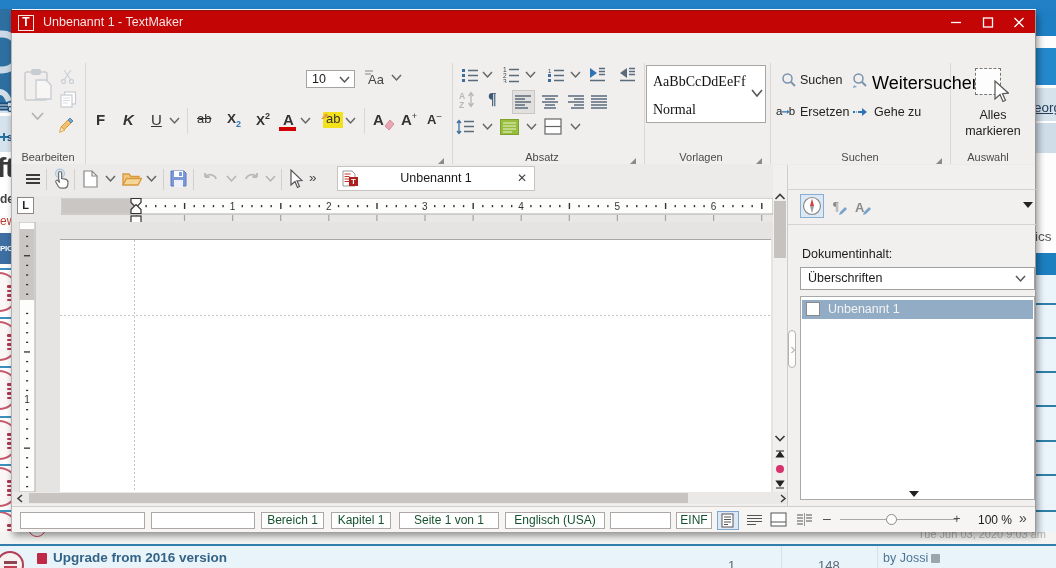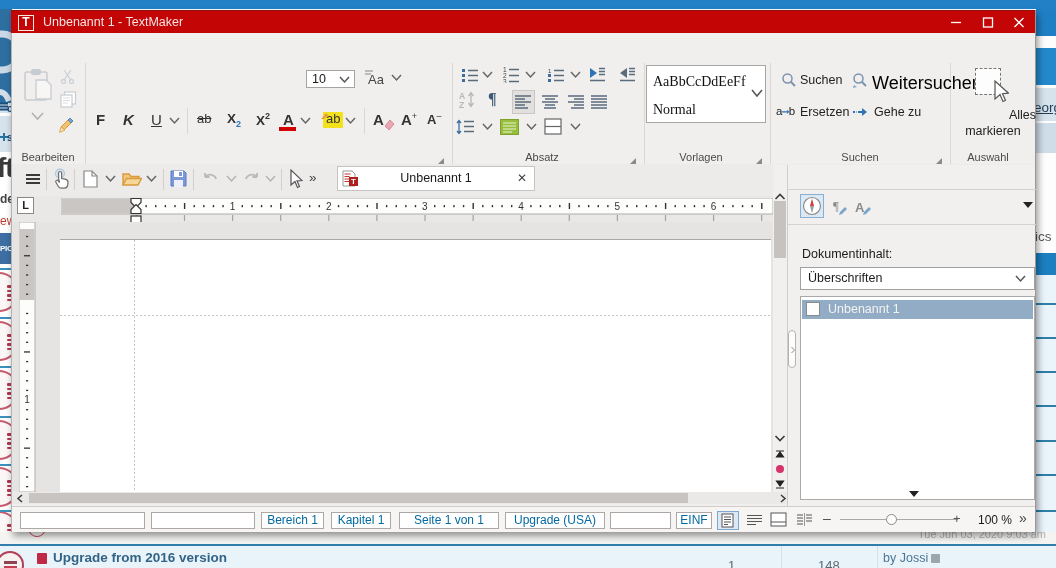--- a/index.html
+++ b/index.html
@@ -84,21 +84,21 @@
 #compass{left:12px;top:29px;width:24px;height:24px;background:#dce9f5;border:1px solid #88aed3}
 #doklabel{left:14px;top:82px;font-size:12.5px;color:#1a1a1a}
 #dropdown{left:12px;top:102px;width:235px;height:23px;background:#fff;border:1px solid #a0a0a0;font-size:12.5px;color:#1a1a1a;line-height:21px;padding-left:7px}
 #listbox{left:12px;top:131px;width:235px;height:204px;background:#fff;border:1px solid #a9a9a9}
 #selrow{left:1px;top:3px;width:231px;height:19px;background:#92acc5}
 #selcheck{left:4px;top:2px;width:14px;height:14px;background:#fff;border:1px solid #8a8a8a}
 #seltext{left:26px;top:2px;color:#f2f2f2;font-size:12.5px}
 #pill{left:0;top:165px;width:8px;height:38px;background:#fdfdfd;border:1px solid #b5b2b0;border-radius:4px}
 
 #status{left:0;top:496px;width:1023px;height:26px;background:#f6f5f4;border-top:1px solid #d0cdcb}
-.sbox{position:absolute;top:5px;height:17px;background:#fff;border:1px solid #aba8a6;font-size:12px;color:#0369a1;text-align:center;line-height:15px}
+.sbox{position:absolute;top:5px;height:17px;background:#fff;border:1px solid #aba8a6;font-size:12px;color:#14532d;text-align:center;line-height:15px}
 .vicon{position:absolute;top:4px;width:20px;height:19px}
 </style></head><body>
 
 <div class="a" id="topbar"></div>
 <div class="a" id="lbanner">
     <svg width="12" height="100">
       <circle cx="2" cy="43" r="18" fill="none" stroke="#dce4ec" stroke-width="7" opacity="0.9"></circle>
       <path d="M-8 86 Q 4 78 9 92" fill="none" stroke="#e4ebf1" stroke-width="6" opacity="0.9"></path>
     </svg>
   </div>
@@ -478,21 +478,21 @@
         </svg>
       </div>
     <div class="a" style="left:862px;top:45px;font-size:12.5px;color:#222">Gehe zu</div>
 
     <div class="a" style="left:963px;top:8px;width:26px;height:27px;background:#fdfdfd;border:1.3px dashed #777"></div>
     <div class="a" style="left:981px;top:20px">
         <svg width="16" height="24">
           <path d="M2 1 L2 19 L7 14.5 L10 21.5 L12.5 20.3 L9.5 13.7 L15.5 13.2 Z" fill="#fff" stroke="#555" stroke-width="1.2"></path>
         </svg>
       </div>
-    <div class="a" style="left:938px;top:48px;width:86px;text-align:right;font-size:12.5px;color:#222">Alles</div>
+    <div class="a" style="left:938px;top:48px;width:86px;text-align:center;font-size:12.5px;color:#222">Alles</div>
     <div class="a" style="left:938px;top:64px;width:86px;text-align:center;font-size:12.5px;color:#222">markieren</div>
   </div>
   <div class="a" id="toolbar">
     <div class="a" style="left:14px;top:8px;width:14px;height:14px">
         <svg width="14" height="14">
           <path d="M0 3h14M0 7h14M0 11h14" stroke="#3a3a3a" stroke-width="2"></path>
         </svg>
       </div>
     <div class="dv" style="left:34px"></div>
     <div class="a" style="left:40px;top:4px">
@@ -790,21 +790,21 @@
           <path d="M2.5 16 L5.5 19 L2.5 22" fill="none" stroke="#8a8a8a" stroke-width="1"></path>
         </svg>
       </div>
   </div>
   <div class="a" id="status">
     <div class="sbox" style="left:8px;width:125px"></div>
     <div class="sbox" style="left:139px;width:104px"></div>
     <div class="sbox" style="left:249px;width:63px">Bereich 1</div>
     <div class="sbox" style="left:319px;width:60px">Kapitel 1</div>
     <div class="sbox" style="left:387px;width:100px">Seite 1 von 1</div>
-    <div class="sbox" style="left:493px;width:100px">Upgrade (USA)</div>
+    <div class="sbox" style="left:493px;width:100px">Englisch (USA)</div>
     <div class="sbox" style="left:598px;width:61px"></div>
     <div class="sbox" style="left:664px;width:36px">EINF</div>
     <div class="vicon" style="left:705px;width:22px;background:#dce9f4;border:1px solid #7fa8d0">
         <svg width="20" height="17">
           <rect x="4" y="2" width="11" height="13" fill="#fff" stroke="#555"></rect>
           <path d="M6 5h7M6 7.5h7M6 10h7M6 12.5h4" stroke="#555" stroke-width="1"></path>
         </svg>
       </div>
     <div class="vicon" style="left:733px">
         <svg width="19" height="18">

